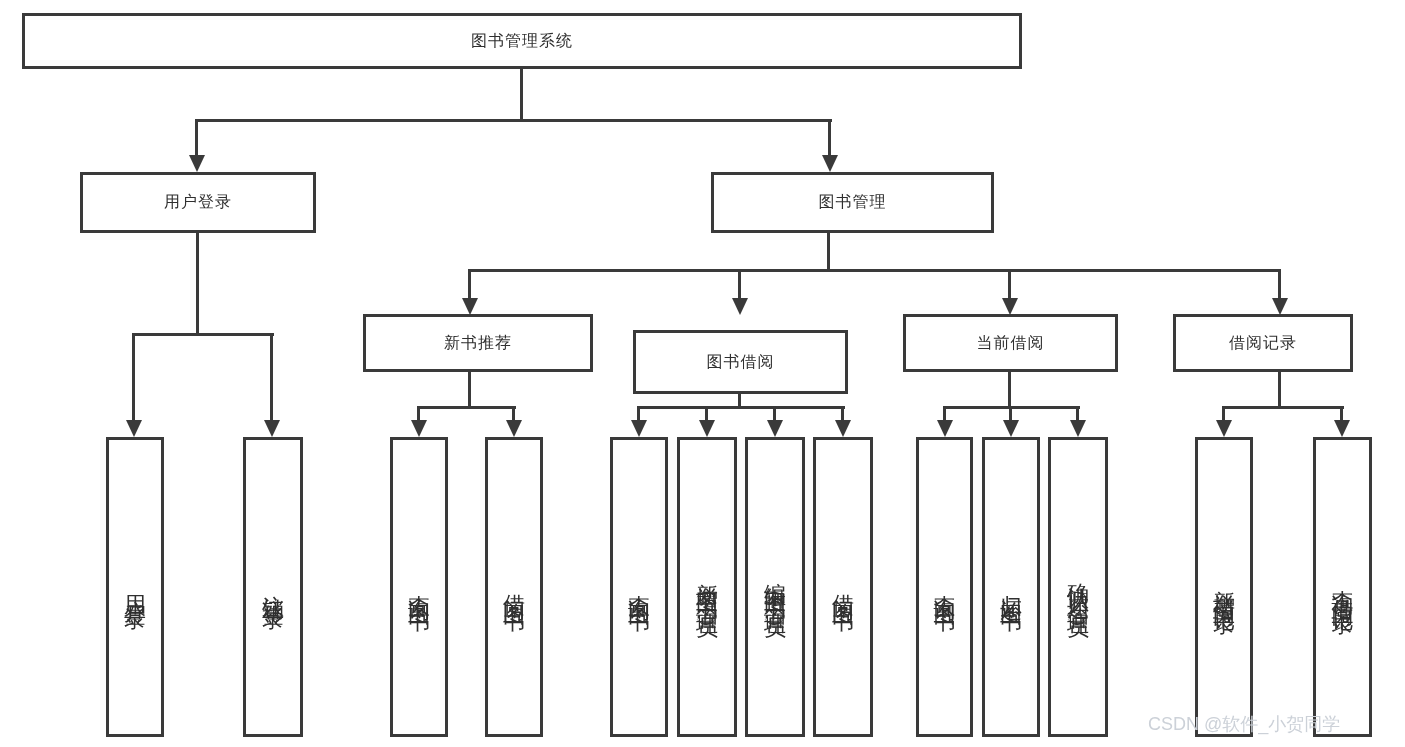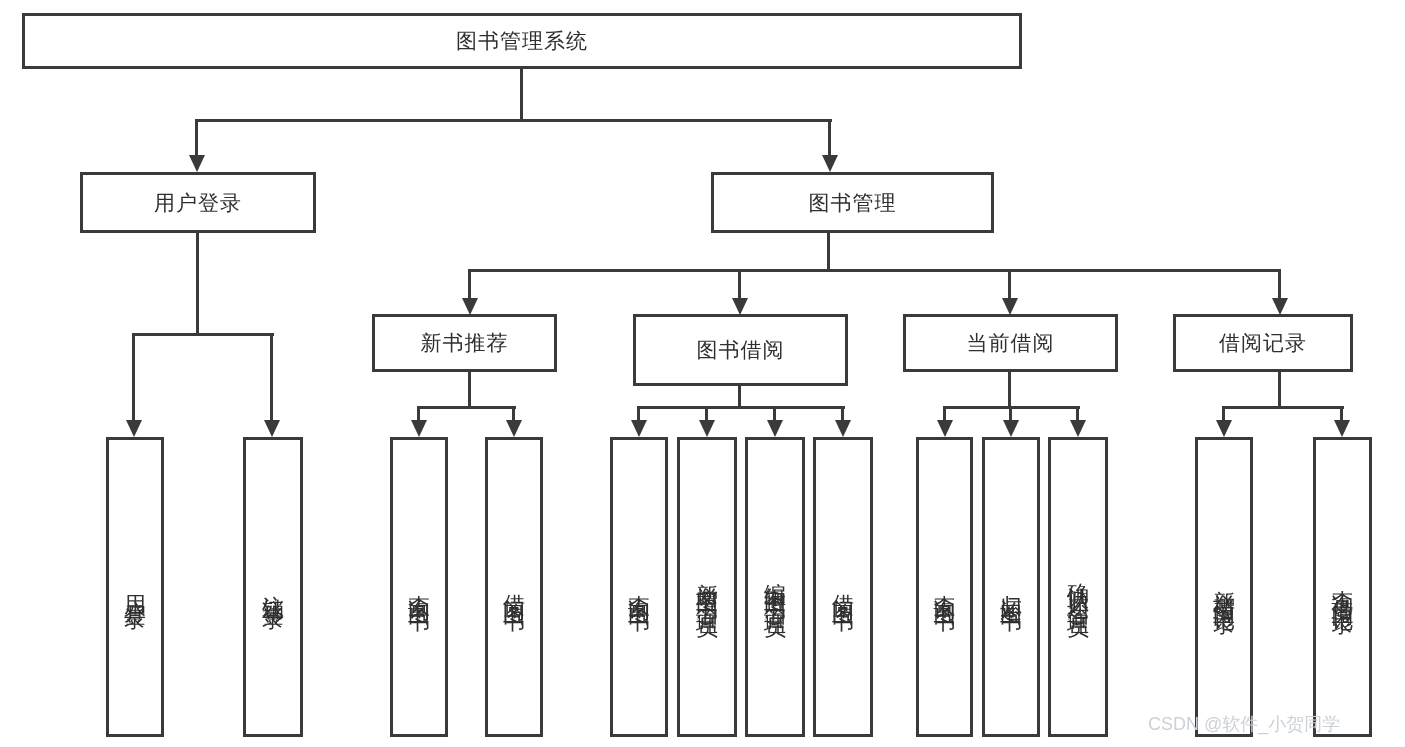--- a/index.html
+++ b/index.html
@@ -26,21 +26,21 @@
   .hbox {
     position: absolute;
     box-sizing: border-box;
     border: 3px solid var(--line);
     background: #fff;
     display: flex;
     align-items: center;
     justify-content: center;
   }
   .hbox .label {
-    font-size: 21px;
+    font-size: 16px;
     letter-spacing: 1px;
     color: var(--text);
     white-space: nowrap;
   }
   .vbox {
     position: absolute;
     top: 437px;
     height: 300px;
     box-sizing: border-box;
     border: 3px solid var(--line);
@@ -155,24 +155,24 @@
     <span class="label">图书管理系统</span>
   </div>
 
   <div class="hbox" style="left:80px;top:172px;width:236px;height:61px">
     <span class="label">用户登录</span>
   </div>
   <div class="hbox" style="left:711px;top:172px;width:283px;height:61px">
     <span class="label">图书管理</span>
   </div>
 
-  <div class="hbox" style="left:372px;top:314px;width:185px;height:58px">
+  <div class="hbox" style="left:363px;top:314px;width:230px;height:58px">
     <span class="label">新书推荐</span>
   </div>
-  <div class="hbox" style="left:633px;top:314px;width:215px;height:72px">
+  <div class="hbox" style="left:633px;top:330px;width:215px;height:64px">
     <span class="label">图书借阅</span>
   </div>
   <div class="hbox" style="left:903px;top:314px;width:215px;height:58px">
     <span class="label">当前借阅</span>
   </div>
   <div class="hbox" style="left:1173px;top:314px;width:180px;height:58px">
     <span class="label">借阅记录</span>
   </div>
 
   <div class="vbox" style="left:106px;width:58px">

